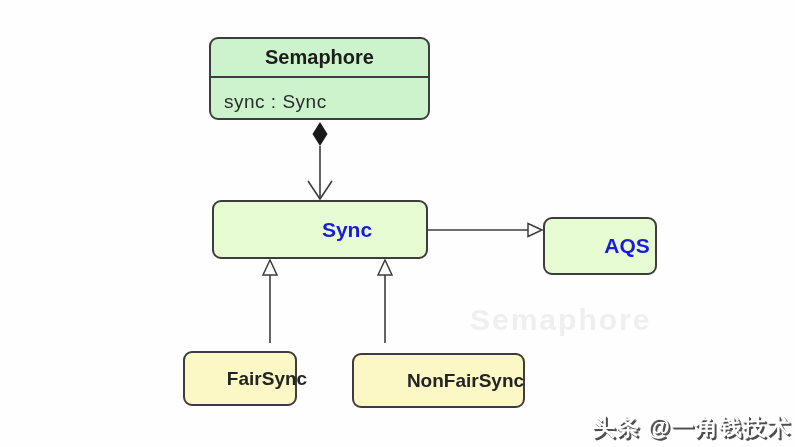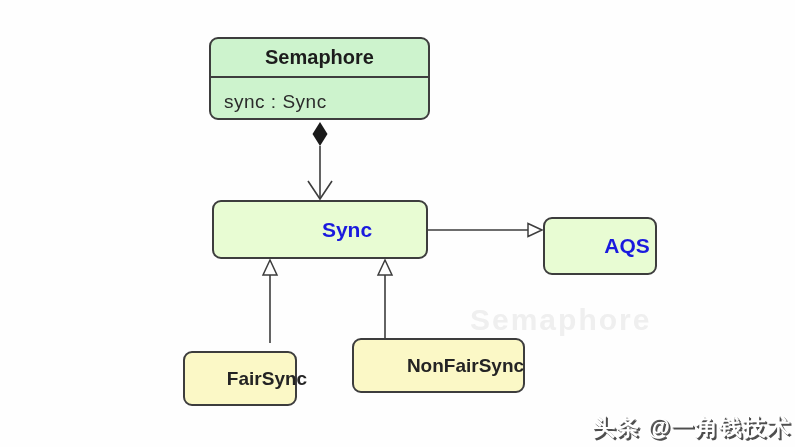--- a/index.html
+++ b/index.html
@@ -136,19 +136,19 @@
   </div>
 
   <div class="node node-sync" style="left:543px; top:201px; width:114px; height:58px;margin-top:16px;">
     <div class="label-center blue-label">AQS</div>
   </div>
 
   <div class="node node-leaf" style="left:183px; top:351px; width:114px; height:55px;">
     <div class="label-center leaf-label">FairSync</div>
   </div>
 
-  <div class="node node-leaf" style="left:352px; top:338px; width:173px; height:55px;">
+  <div class="node node-leaf" style="left:352px; top:353px; width:173px; height:55px;">
     <div class="label-center leaf-label">NonFairSync</div>
   </div>
 
   <div class="watermark">头条 @一角钱技术</div>
 
 </div>
 
 </body></html>

